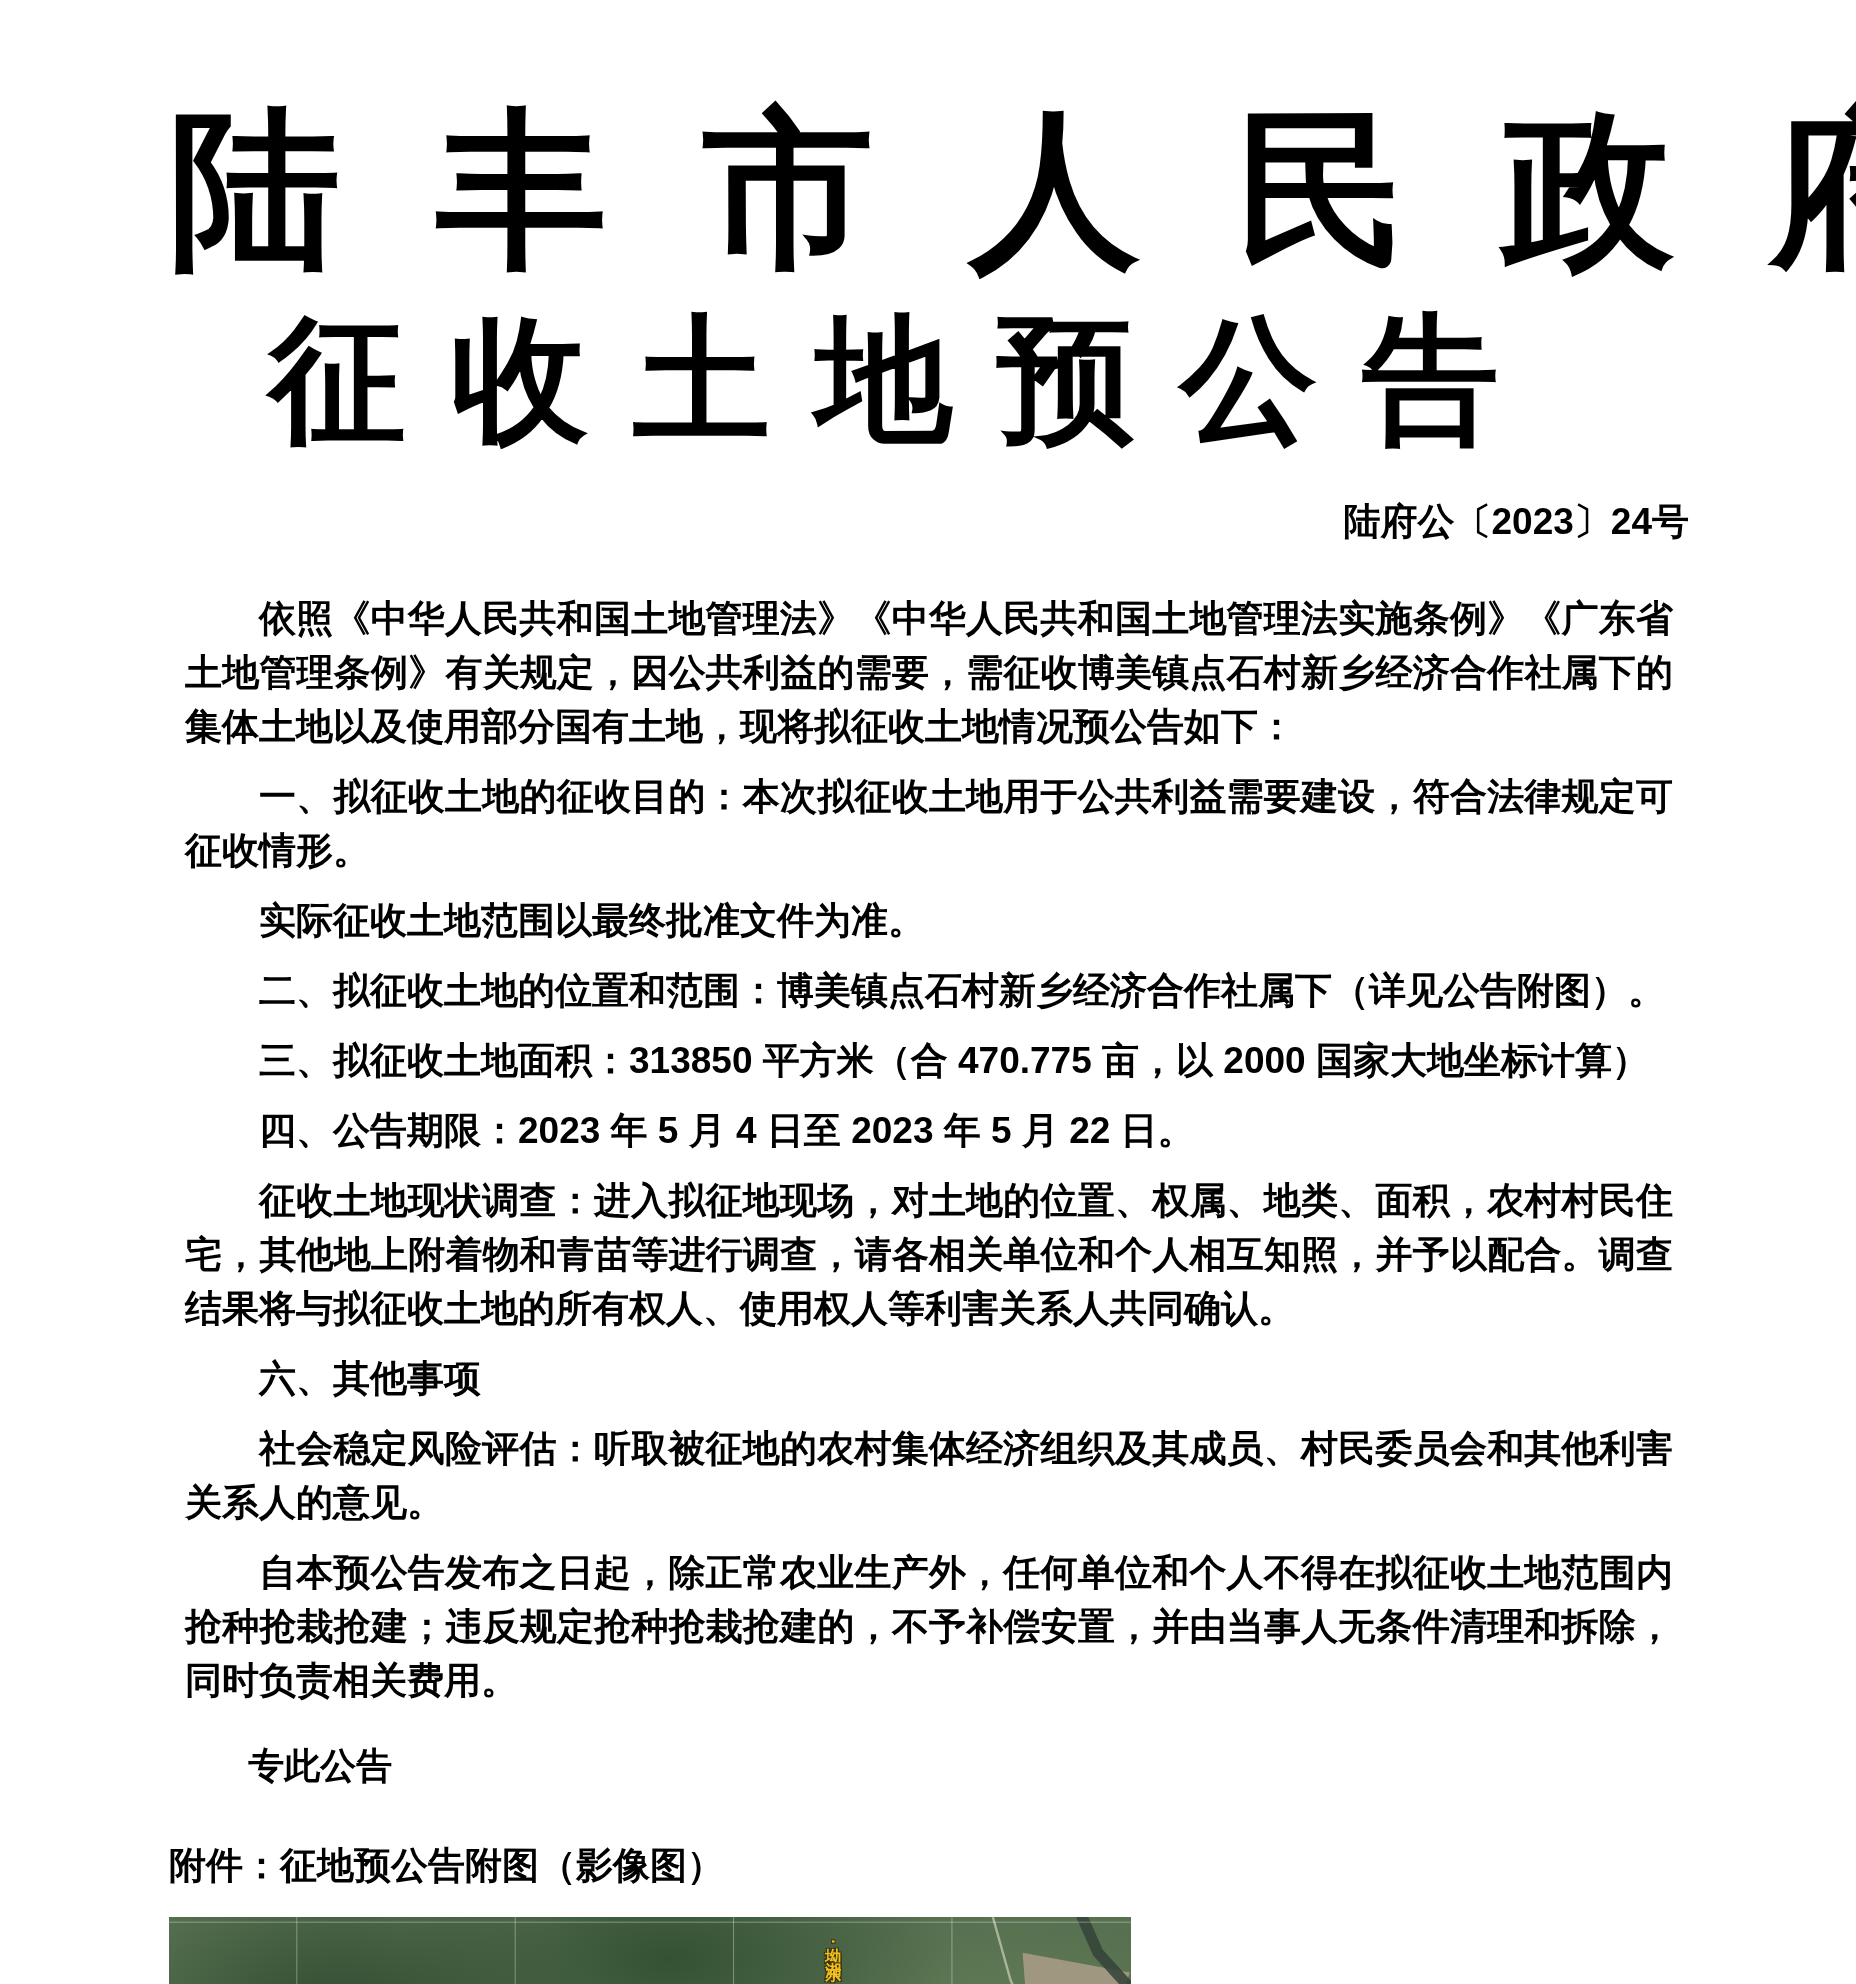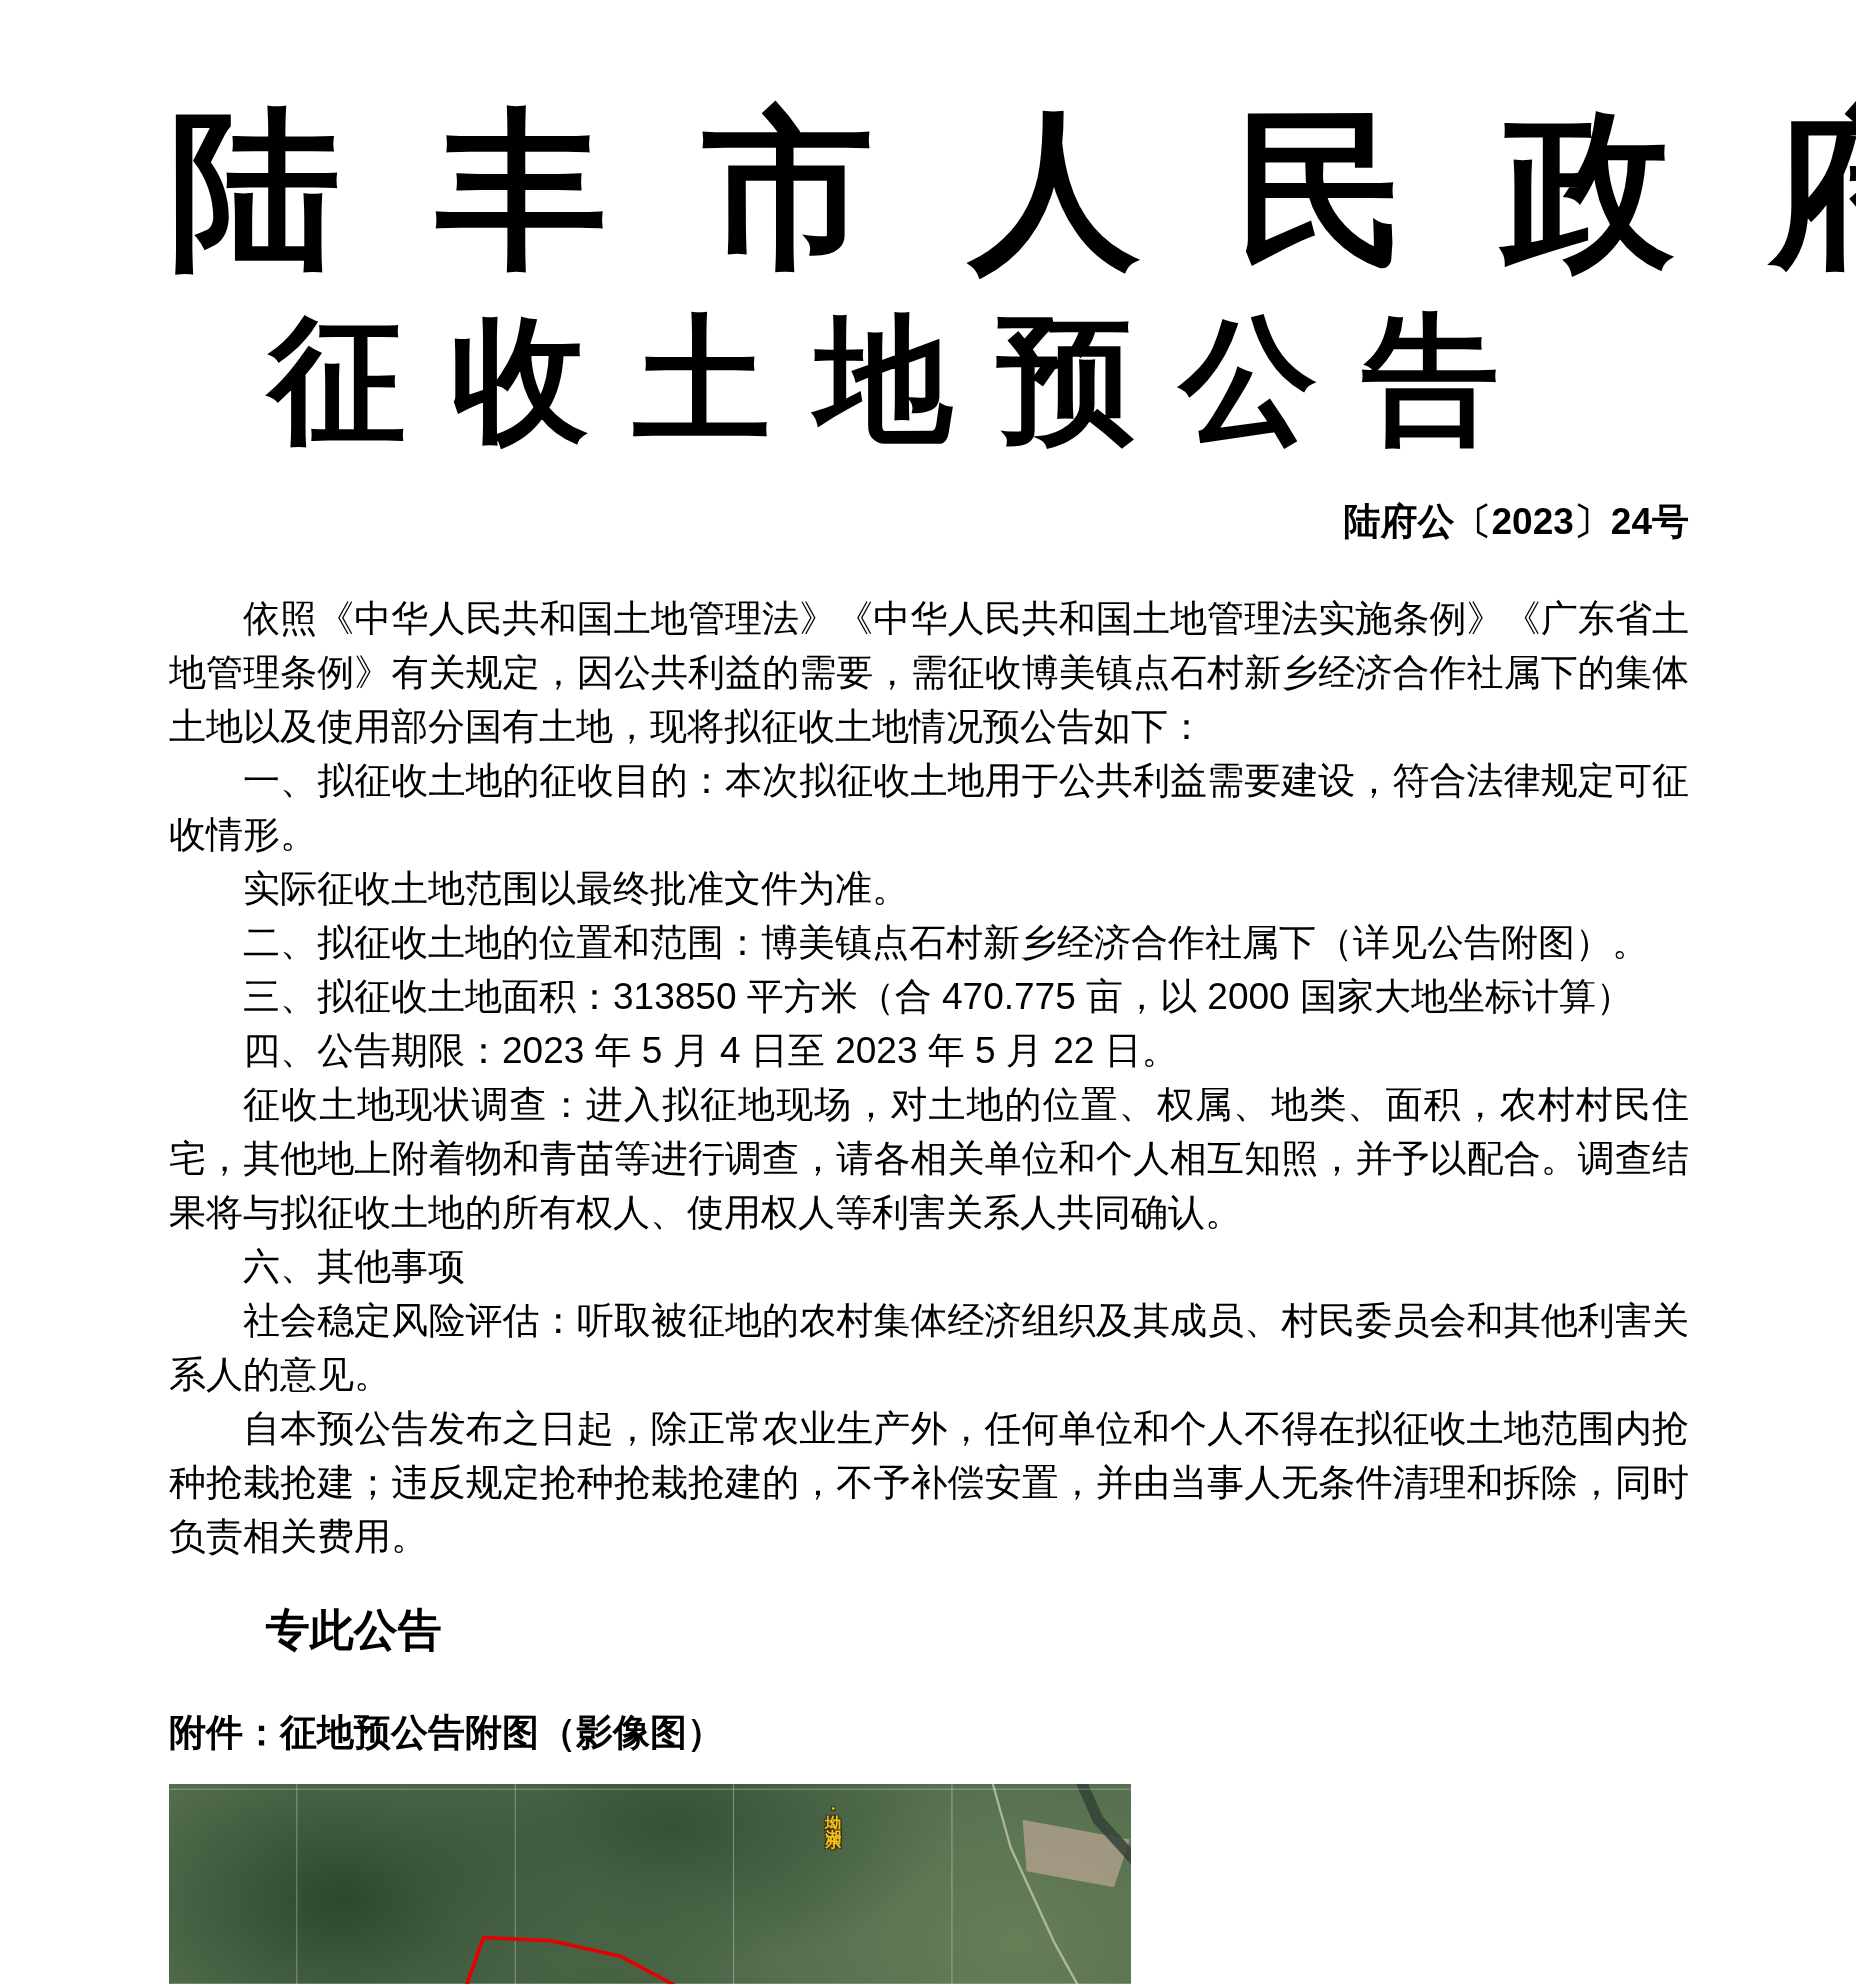--- a/index.html
+++ b/index.html
@@ -20,26 +20,26 @@
     font-family:"Liberation Serif","DejaVu Serif",serif;
     font-weight:bold;font-size:137px;line-height:1.15;
     text-align:center;letter-spacing:.33em;padding-right:.33em;
     white-space:nowrap;margin:10px 0 0 0;
   }
   .doc-number{
     margin-top:38px;font-size:37px;font-weight:bold;text-align:right;line-height:1.3;
   }
   .body-text{margin-top:46px;}
   .body-text p{
-    margin:0;font-size:37px;font-weight:normal;line-height:54px;
+    margin:16px;font-size:37px;font-weight:bold;line-height:54px;
     text-align:justify;text-indent:2em;
   }
   .closing{
-    font-family:Liberation Serif, serif;
-    font-weight:bold;font-size:44px;line-height:1.3;
+    font-family:Liberation Mono, monospace;
+    font-weight:bold;font-size:36px;line-height:1.3;
     text-indent:2.2em;margin:38px 0 0 0;
   }
   .attachment{
     font-size:37px;font-weight:bold;line-height:54px;
     margin:46px 0 0 0;text-indent:0;
   }
 
   .map-row{position:relative;margin-top:24px;height:595px;}
   .map-frame{
     position:absolute;left:0;top:0;width:962px;height:526px;overflow:hidden;

